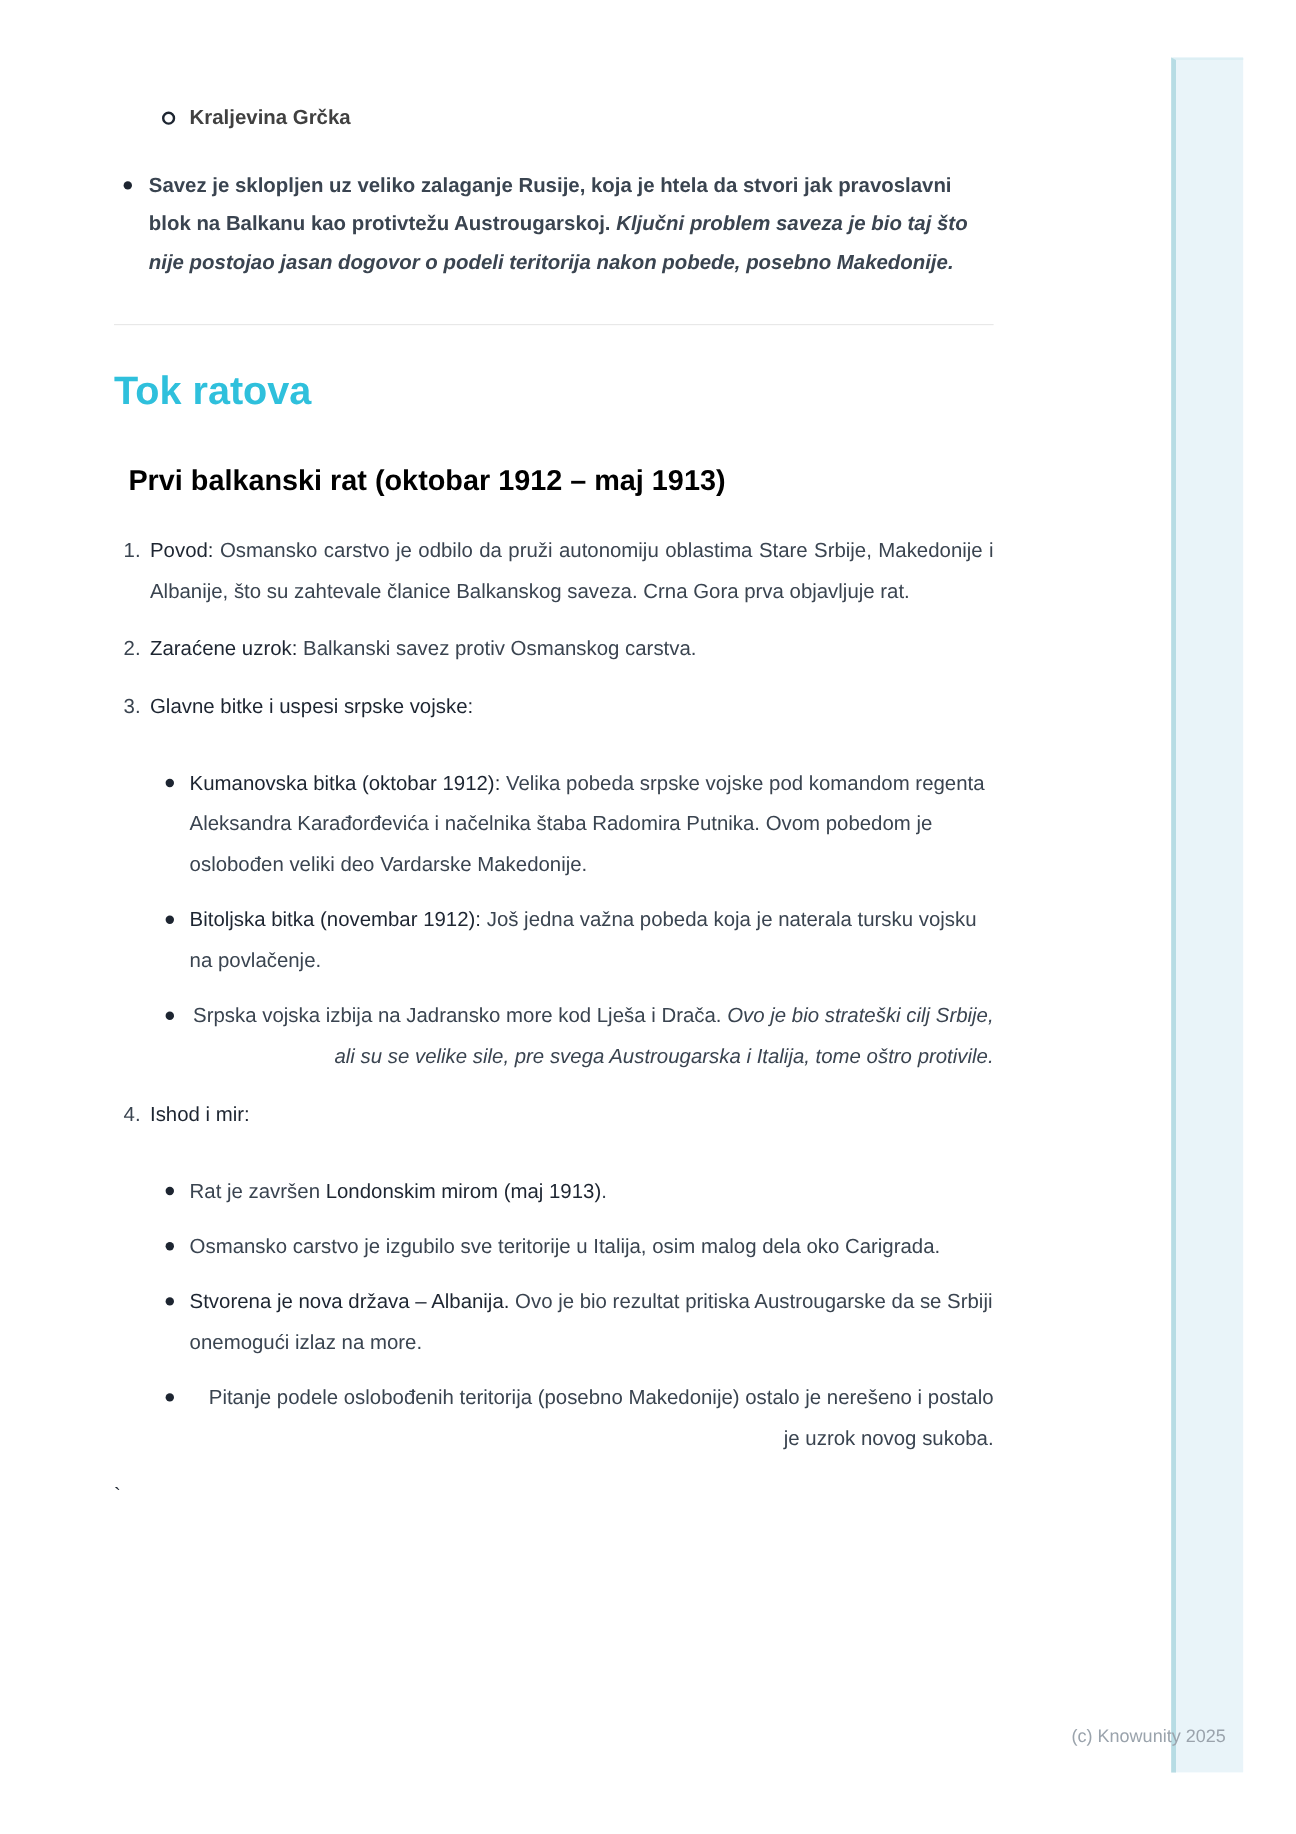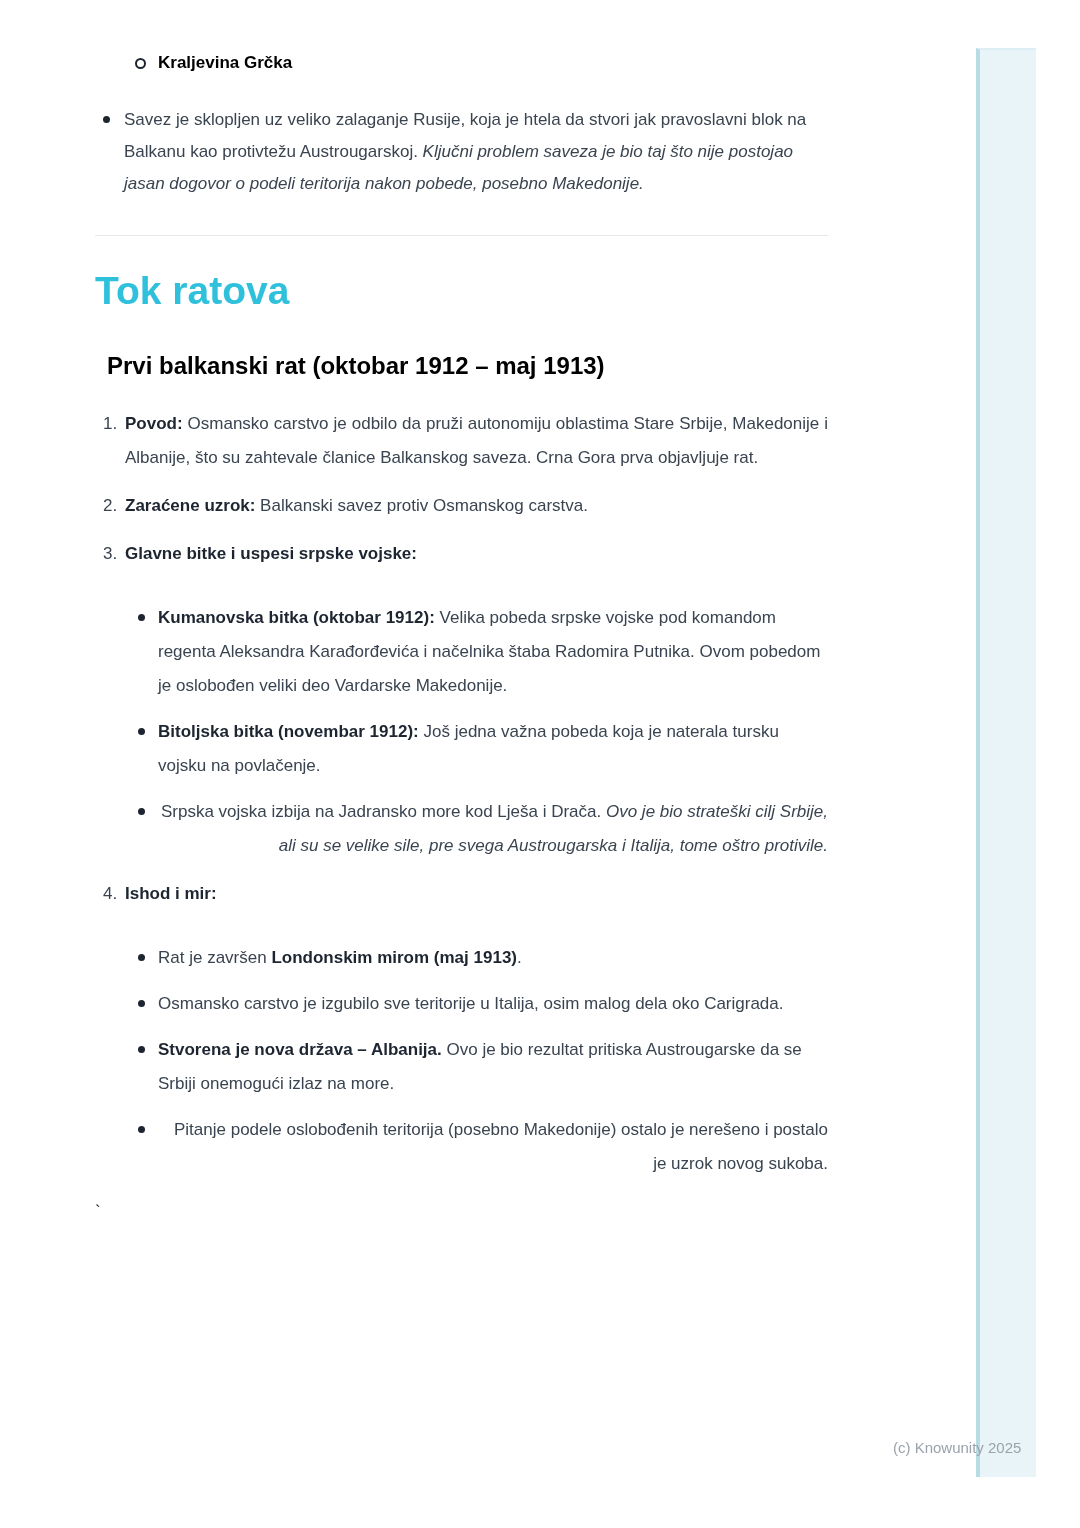--- a/index.html
+++ b/index.html
@@ -27,44 +27,45 @@
     position: absolute;
     left: 95px; top: 0;
     width: 733px;
     padding-top: 50px;
     color: #3a4450;
     font-size: 17px;
     line-height: 34px;
     z-index: 1;
   }
 
-  .b { font-weight: 700; color: #1d2531; }
+  .b { font-weight: 400; color: #1d2531; }
   .i { font-style: italic; }
 
   
   .lvl2-circle { list-style: none; margin: 0; padding: 0; }
   .li-circle {
     position: relative;
     padding-left: 63px;
     line-height: 26px;
     font-weight: 700;
-    color: #000000;
+    color: #404040;
+    margin-top: 35px;
   }
   .li-circle::before {
     content: "";
     position: absolute;
     left: 40px; top: 8px;
     width: 7px; height: 7px;
     border: 2px solid #1d2531;
     border-radius: 50%;
     box-sizing: content-box;
   }
 
   
-  .lvl1-disc { list-style: none; margin: 28px 0 0 0; padding: 0; }
+  .lvl1-disc { list-style: none; margin: 28px 0 0 0; padding: 0; font-weight: bold; }
   .li-disc {
     position: relative;
     padding-left: 29px;
     line-height: 32px;
   }
   .li-disc::before {
     content: "";
     position: absolute;
     left: 8px; top: 12px;
     width: 7px; height: 7px;
@@ -73,21 +74,21 @@
   }
 
   .divider {
     border: none;
     border-top: 1px solid #e8e8e8;
     margin: 35px 0 0 0;
   }
 
   h1 {
     margin: 37px 0 0 0;
-    font-size: 39px;
+    font-size: 33px;
     line-height: 36px;
     font-weight: 700;
     color: #2fc0dc;
   }
   h2 {
     margin: 42px 0 0 12px;
     font-size: 24px;
     line-height: 30px;
     font-weight: 700;
     color: #000000;

